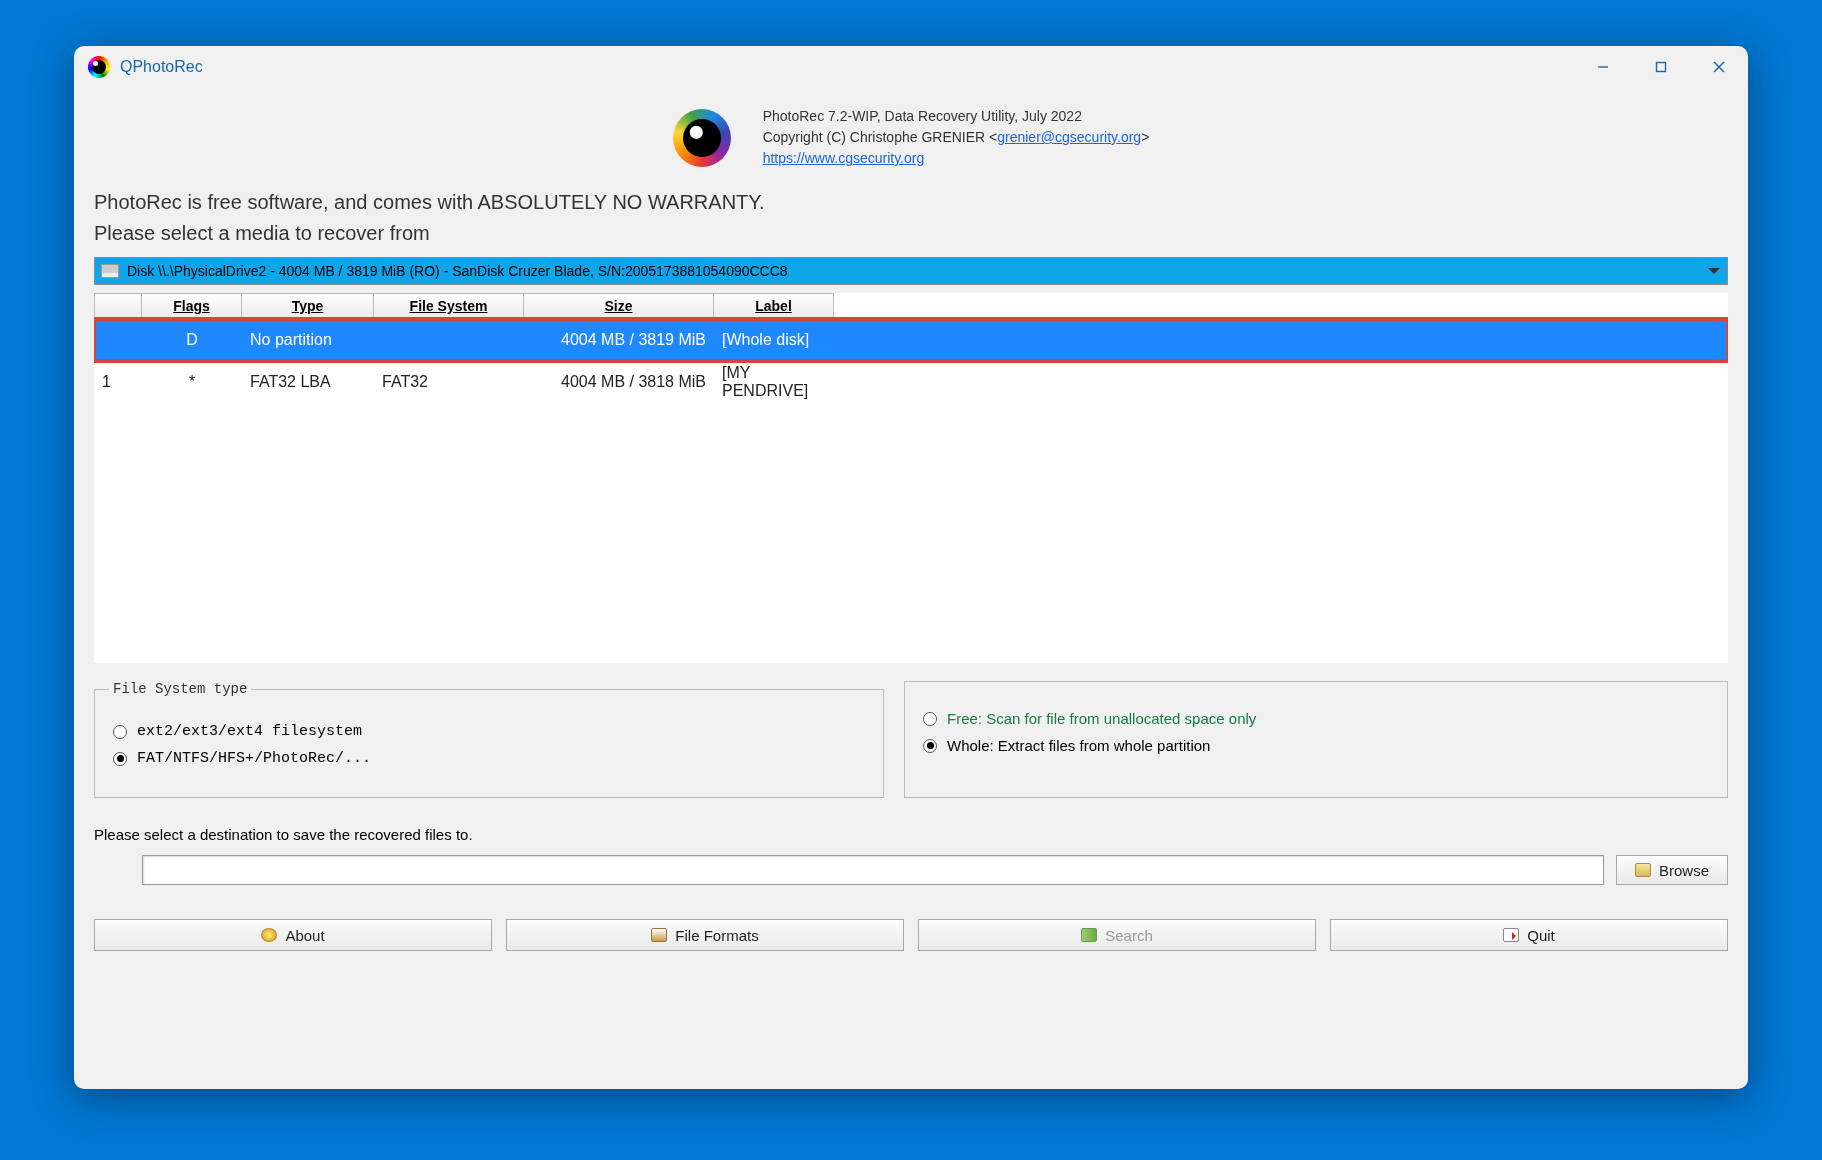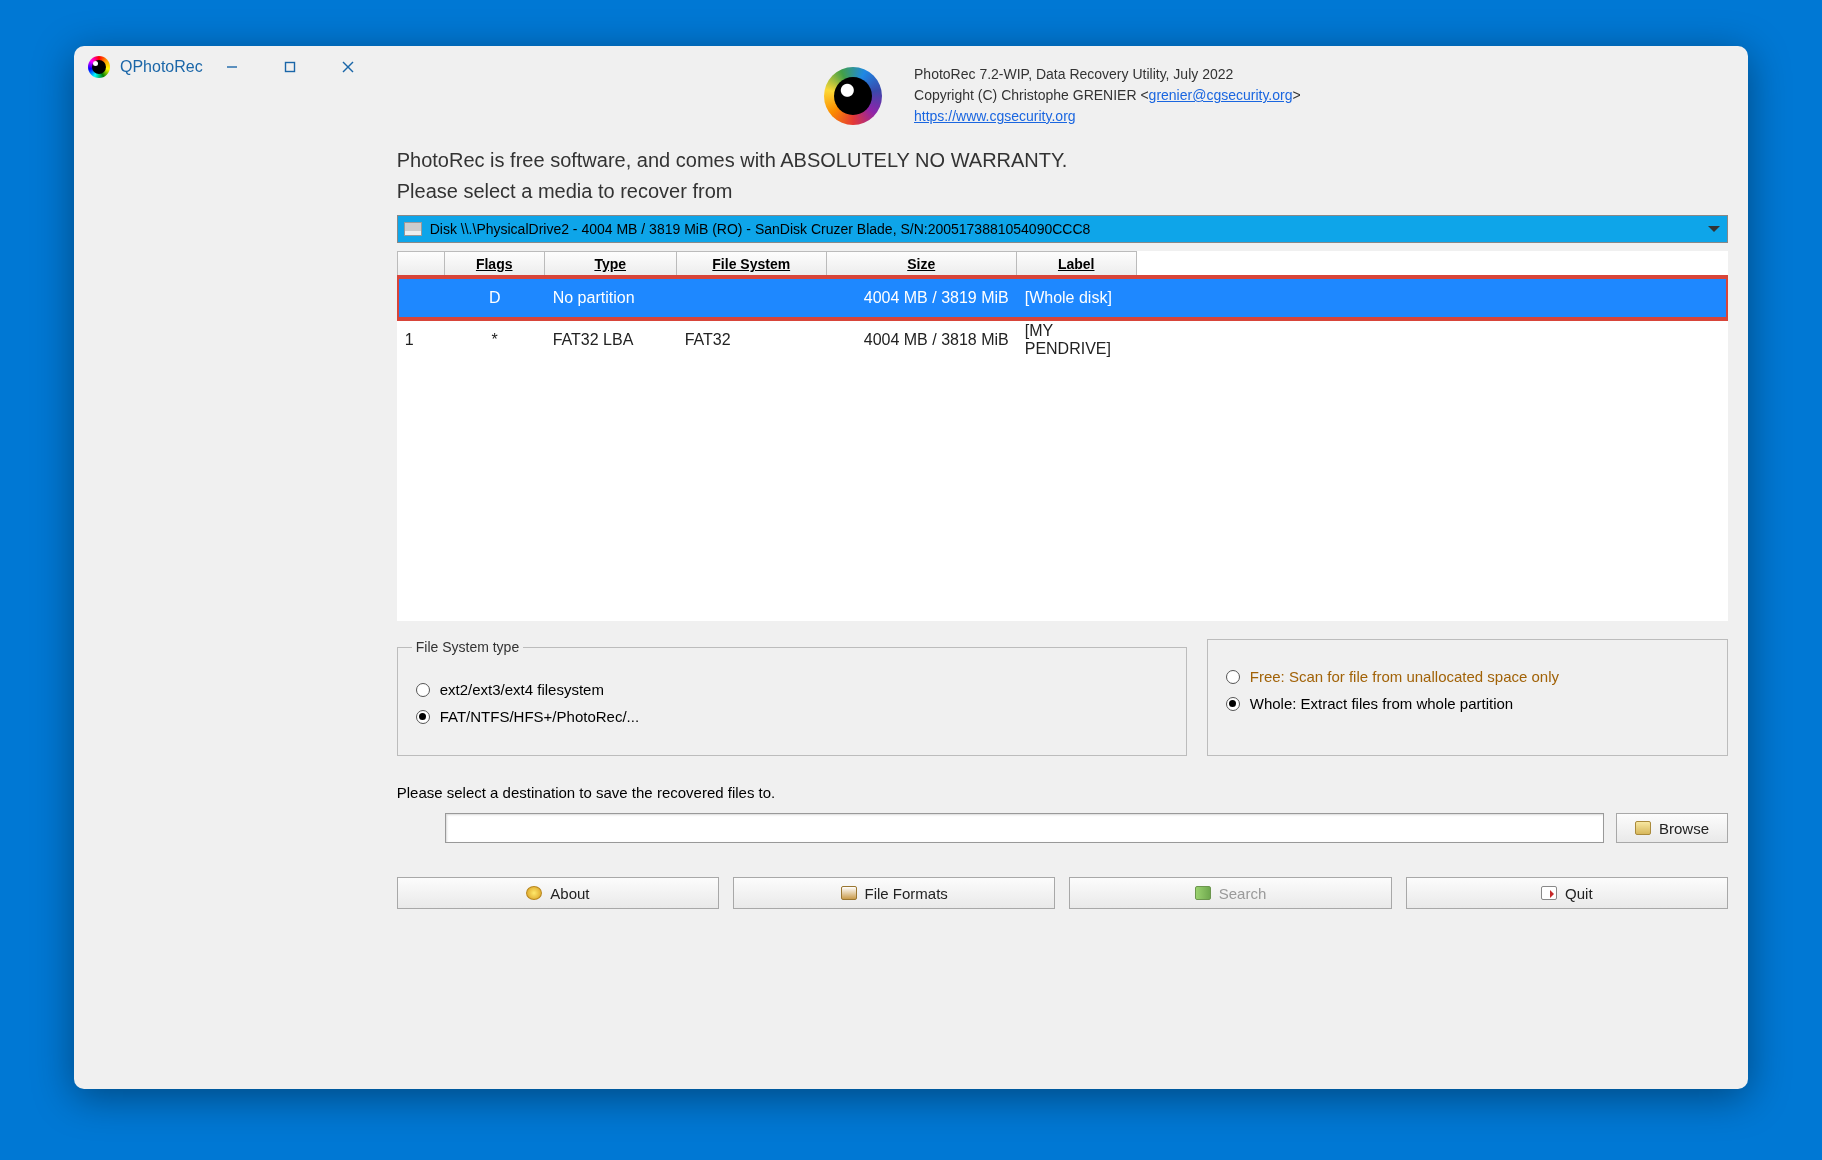--- a/index.html
+++ b/index.html
@@ -12,21 +12,21 @@
   position: relative;
   overflow: hidden;
 }
 .window {
   position: absolute;
   left: 74px; top: 46px;
   width: 1674px; height: 1043px;
   background: #f0f0f0;
   border-radius: 10px;
   box-shadow: 0 8px 40px rgba(0,0,0,.4);
-  display: flex; flex-direction: row;
+  display: flex; flex-direction: column;
 }
 .titlebar {
   height: 42px; display: flex; align-items: center;
   padding: 0 0 0 14px; color: #1a66a8; font-size: 16px;
 }
 .titlebar .app-icon {
   width: 22px; height: 22px; border-radius: 50%;
   background: conic-gradient(red,orange,yellow,green,cyan,blue,magenta,red);
   position: relative; margin-right: 10px;
 }
@@ -86,26 +86,26 @@
 .cell.flags { width: 100px; justify-content: center; }
 .cell.type { width: 132px; }
 .cell.fs { width: 150px; }
 .cell.size { width: 190px; justify-content: flex-end; }
 .cell.label { width: 120px; }
 .groups { display: flex; gap: 20px; margin-top: 18px; }
 fieldset {
   border: 1px solid #bcbcbc; padding: 16px 14px 20px; position: relative;
 }
 fieldset legend { font-size: 14px; color: #333; padding: 0 4px; }
-.fs-left { width: 790px; }
+.fs-left { width: 790px; font-family: Liberation Mono, monospace; }
 .fs-right { flex: 1; }
 .radio-row { display: flex; align-items: center; gap: 10px; margin: 10px 4px; font-size: 15px; }
 .radio { width: 14px; height: 14px; border: 1px solid #555; border-radius: 50%; display: inline-flex; align-items: center; justify-content: center; background: #fff; }
 .radio.checked::after { content: ""; width: 7px; height: 7px; background: #000; border-radius: 50%; }
-.radio-row.disabled { color: #a16207; margin-top: 12px; }
+.radio-row.disabled { color: #15803d; margin-top: 12px; }
 .dest-label { margin-top: 28px; font-size: 15px; }
 .dest-row { display: flex; gap: 12px; margin-top: 12px; margin-left: 48px; }
 .dest-input { flex: 1; height: 30px; border: 1px solid #999; background: #fff; box-shadow: inset 1px 1px 2px rgba(0,0,0,.15); }
 .btn {
   height: 30px; padding: 0 18px; background: linear-gradient(#fcfcfc,#e9e9e9);
   border: 1px solid #a8a8a8; display: inline-flex; align-items: center; gap: 8px; justify-content: center;
   font-size: 15px; color: #222;
 }
 .btn .ico { width: 16px; height: 14px; background: linear-gradient(#f7e7a1,#d7b75b); border: 1px solid #aa8a3b; border-radius: 2px; }
 .btn .ico.about { background: radial-gradient(circle,#ffe96b,#d79b20); border-radius: 50%; border: 1px solid #b8861c; }

